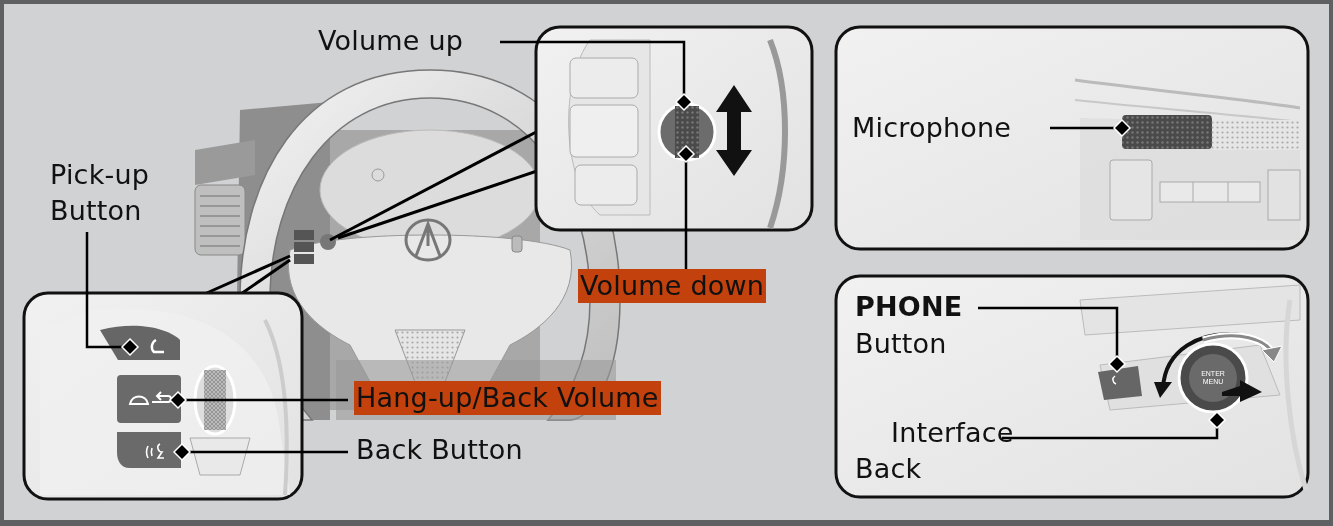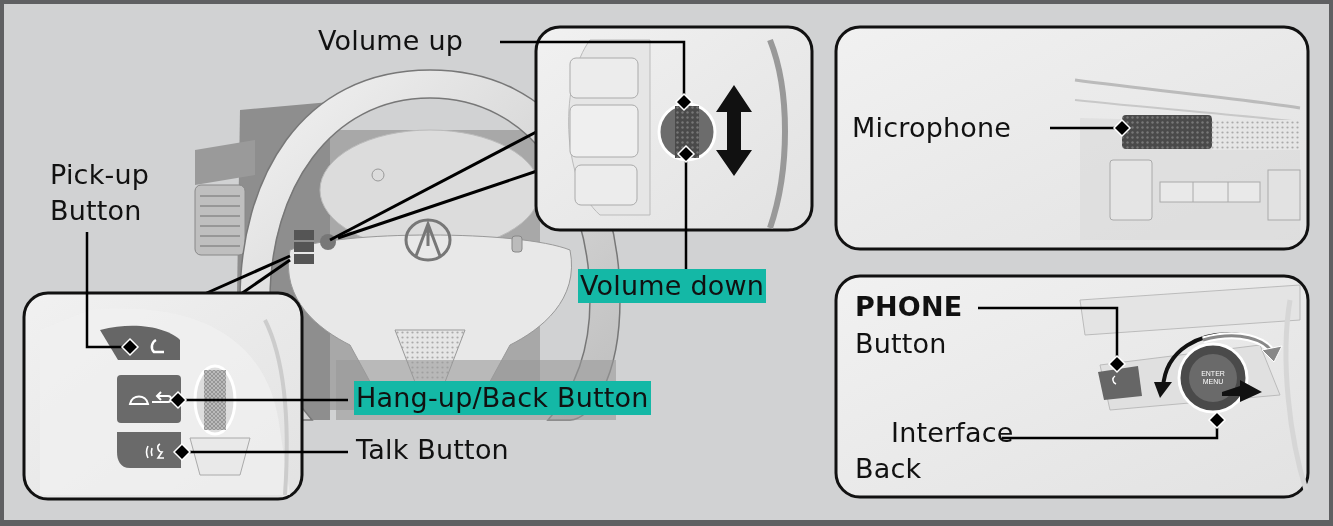--- a/index.html
+++ b/index.html
@@ -1,20 +1,20 @@
 <!DOCTYPE html>
 <html><head>
 <meta charset="utf-8">
 <style>
   html,body{margin:0;padding:0;}
   body{width:1333px;height:526px;overflow:hidden;background:#d1d2d3;font-family:"DejaVu Sans","Liberation Sans",sans-serif;}
   .frame{position:absolute;left:0;top:0;width:1333px;height:526px;box-sizing:border-box;border:4px solid #5f6062;border-bottom-width:6px;background:#d1d2d3;}
   svg{position:absolute;left:0;top:0;}
   .lbl{position:absolute;font-size:27px;color:#111;line-height:34px;white-space:nowrap;letter-spacing:0.2px;}
-  .lbl.bg{background:#14b8a6;padding:0 2px;}
+  .lbl.bg{background:#c2410c;padding:0 2px;}
   .lbl.bold{font-weight:bold;}
 </style>
 </head>
 <body>
 
 <div class="frame"></div>
 
 <svg width="1333" height="526" viewBox="0 0 1333 526">
   <defs>
     <linearGradient id="gWheel" x1="0" y1="0" x2="1" y2="1">
@@ -167,19 +167,19 @@
     <polygon points="1122,120 1130,128 1122,136 1114,128"></polygon>
     <polygon points="1117,356 1125,364 1117,372 1109,364"></polygon>
     <polygon points="1217,412 1225,420 1217,428 1209,420"></polygon>
   </g>
 </svg>
 
 <div class="lbl" style="left:318px;top:24px;">Volume up</div>
 <div class="lbl bg" style="left:578px;top:269px;">Volume down</div>
 <div class="lbl" style="left:50px;top:158px;">Pick-up</div>
 <div class="lbl" style="left:50px;top:194px;">Button</div>
-<div class="lbl bg" style="left:354px;top:381px;">Hang-up/Back Button</div>
-<div class="lbl" style="left:356px;top:433px;">Talk Button</div>
+<div class="lbl bg" style="left:354px;top:381px;">Hang-up/Back Volume</div>
+<div class="lbl" style="left:356px;top:433px;">Back Button</div>
 <div class="lbl" style="left:852px;top:111px;">Microphone</div>
 <div class="lbl bold" style="left:855px;top:290px;text-align:center;">PHONE</div>
 <div class="lbl" style="left:855px;top:327px;">Button</div>
 <div class="lbl" style="left:855px;top:416px;margin-left:36px;">Interface</div>
 <div class="lbl" style="left:855px;top:452px;">Back</div>
 
 </body></html>

